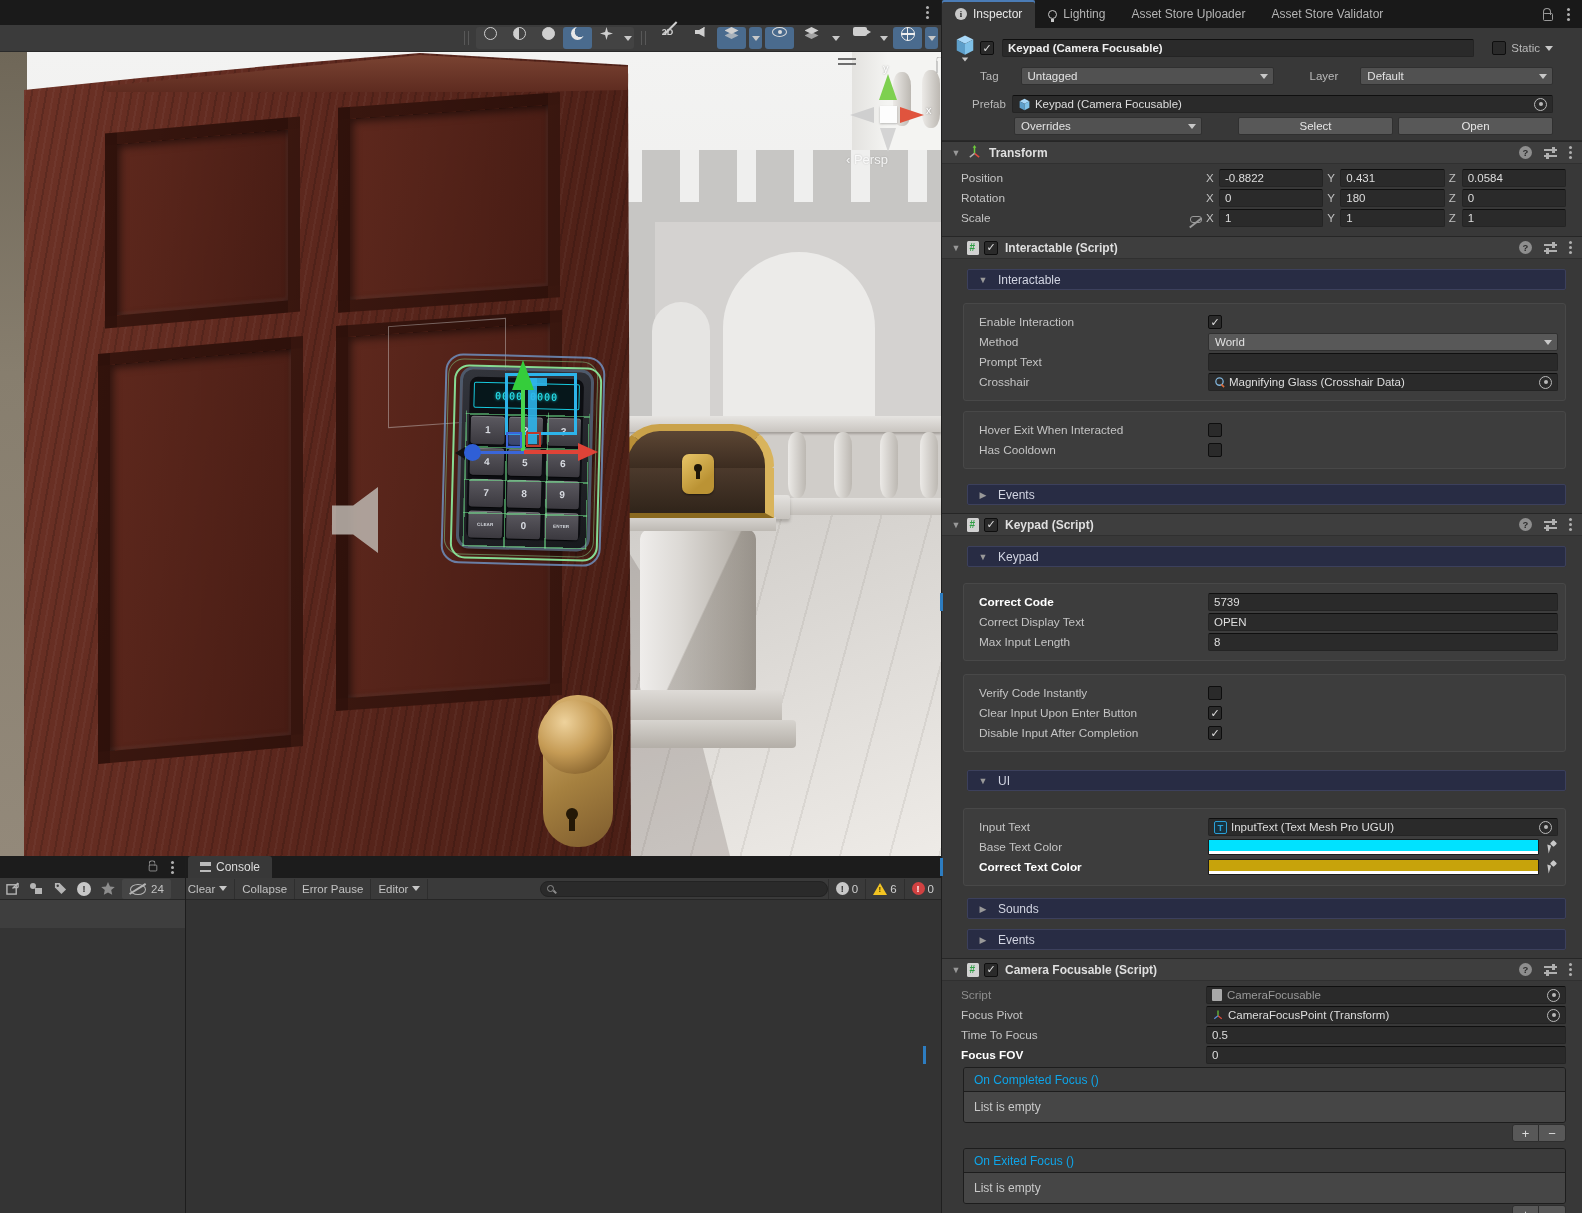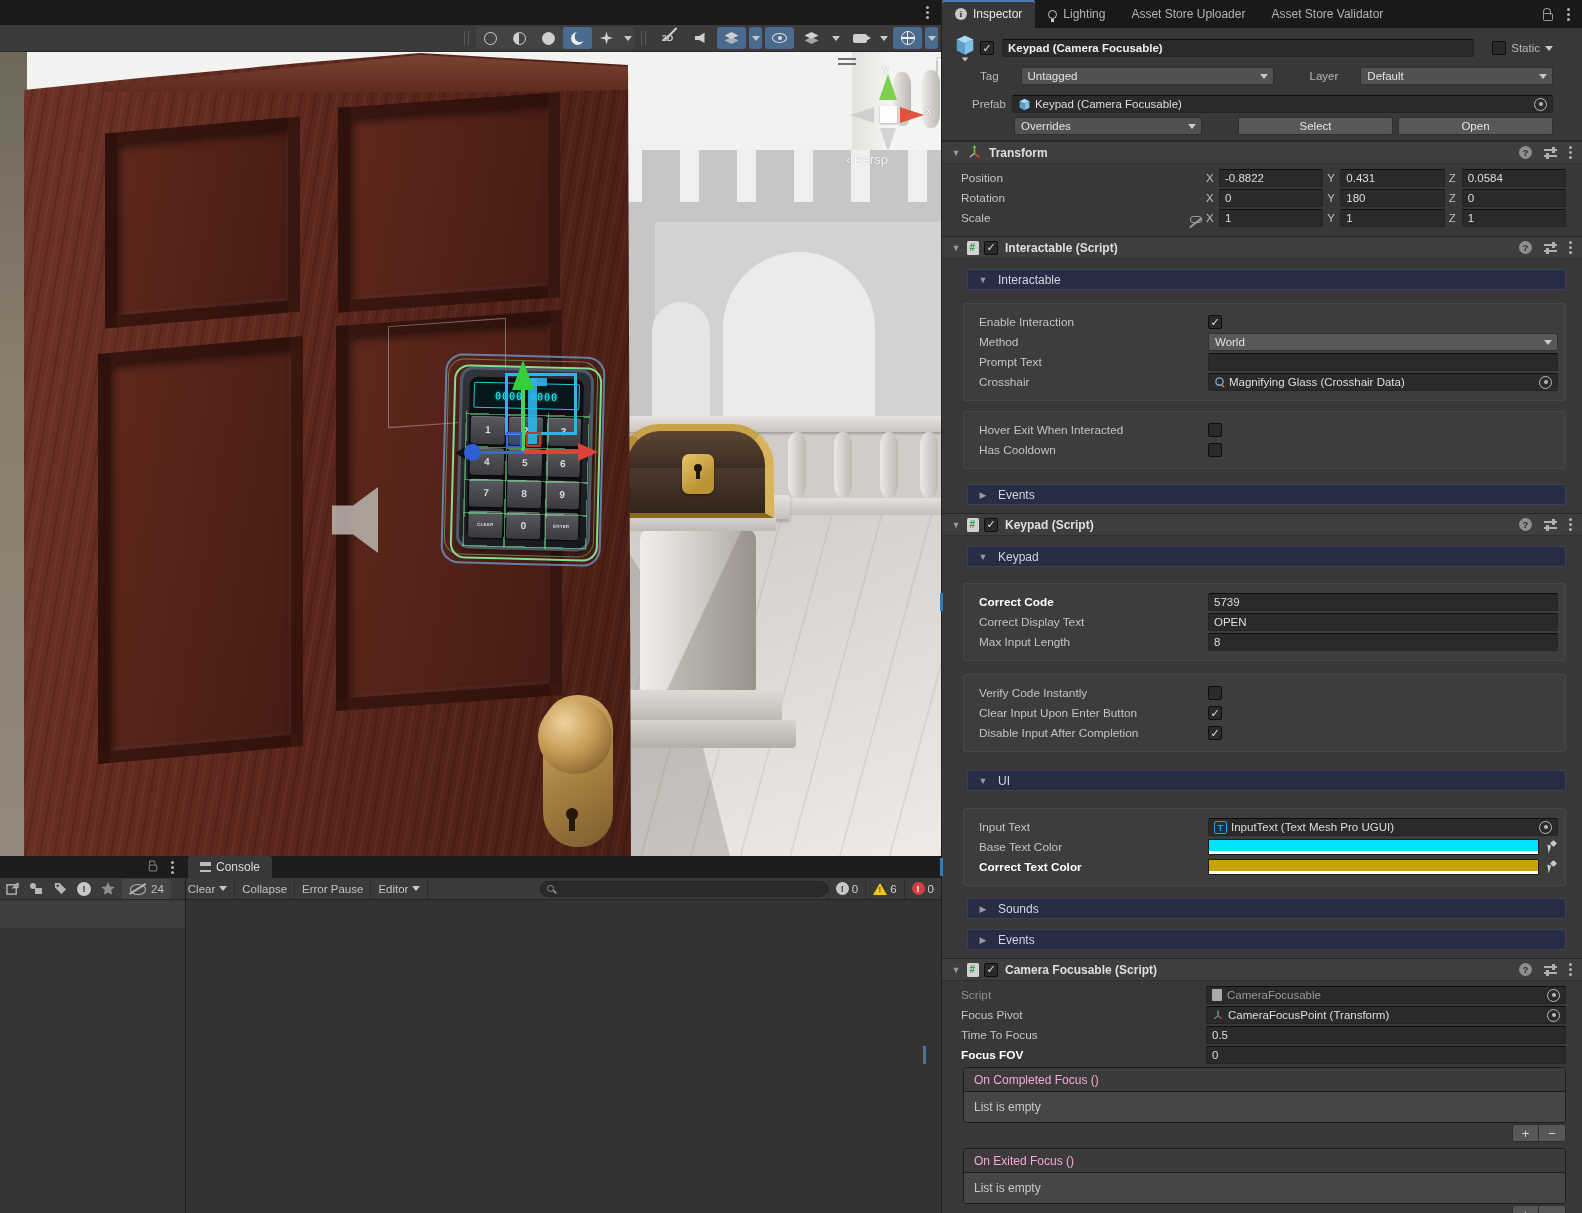--- a/index.html
+++ b/index.html
@@ -39,21 +39,21 @@
 .eyedrop::before{content:"";position:absolute;right:2px;top:2px;width:5px;height:5px;background:#c8c8c8;border-radius:1px;transform:rotate(45deg)}
 .eyedrop::after{content:"";position:absolute;left:2px;bottom:2px;width:0;height:0;border-left:4px solid transparent;border-top:8px solid #c8c8c8;transform:rotate(18deg)}
 
 
 .scene-pane{position:absolute;left:0;top:0;width:941px;height:856px;background:#383838}
 .scene-head{position:absolute;left:0;top:0;width:941px;height:25px;background:#1a1a1a;display:flex;align-items:center;justify-content:flex-end;padding-right:12px}
 .scene-toolbar{position:absolute;left:0;top:25px;width:941px;height:27px;background:#3b3b3b;border-bottom:1px solid #2a2a2a;
   display:flex;align-items:center;justify-content:flex-end;gap:3px;padding-right:3px}
 .tb-handle{width:5px;height:14px;border-left:1.5px solid #585858;border-right:1.5px solid #585858;margin:0 4px}
 .tb-group{display:flex;background:#434343;border-radius:3px;overflow:hidden}
-.tb-btn{width:29px;height:22px;display:flex;align-items:center;justify-content:center;position:relative;border-radius:3px}
+.tb-btn{width:29px;height:22px;display:flex;align-items:flex-start;justify-content:center;position:relative;border-radius:3px}
 .tb-btn.blue{background:#4a6b8e}
 .tb-mini{width:13px;height:22px;display:flex;align-items:center;justify-content:center;border-radius:3px}
 .tb-mini.blue{background:#4a6b8e}
 .ic-circle{width:13px;height:13px;border:1.4px solid #cfcfcf;border-radius:50%}
 .ic-circle.half{background:linear-gradient(90deg,#cfcfcf 50%,transparent 50%)}
 .ic-circle.fill{background:#cfcfcf}
 .ic-moon{width:13px;height:13px;border-radius:50%;background:radial-gradient(circle at 70% 35%,#4a6b8e 42%,#e8e8e8 46%)}
 .ic-eye{width:15px;height:10px;border:1.4px solid #ddd;border-radius:50%;position:relative}
 .ic-eye::after{content:"";position:absolute;left:50%;top:50%;width:4px;height:4px;margin:-2px 0 0 -2px;border-radius:50%;background:#ddd}
 .ic-slash::before{content:"";position:absolute;width:17px;height:1.6px;background:#cfcfcf;transform:rotate(-45deg)}
@@ -222,21 +222,21 @@
 .navybar{height:21px;background:#282c44;border:1px solid #3c405c;border-radius:2px;margin:0 16px 0 25px;
   display:flex;align-items:center;gap:9px;padding-left:9px;color:#d2d5e2;flex:0 0 21px}
 .gbox{background:#3d3d3d;border:1px solid #484848;border-radius:3px;margin:0 16px 0 21px;padding:8px 7px 8px 15px}
 .grow{height:20px;display:flex;align-items:center;position:relative}
 .glabel{flex:0 0 229px;color:#c4c4c4;font-size:11.8px;white-space:nowrap}
 .gval{flex:1;display:flex;align-items:center}
 .bold{font-weight:bold;color:#fff}
 .ovbar-box::before{content:"";position:absolute;left:-39px;top:1px;bottom:1px;width:3px;background:#2d7dc1}
 .ovbar-top::before{content:"";position:absolute;left:-19px;top:1px;bottom:1px;width:3px;background:#2d7dc1}
 .evbox{border:1px solid #1d1d1d;border-radius:3px;margin:2px 16px 0 21px;overflow:hidden}
-.evhead{height:24px;background:#3b3b3b;display:flex;align-items:center;padding-left:10px;color:#f9a8d4;border-bottom:1px solid #1d1d1d}
+.evhead{height:24px;background:#3b3b3b;display:flex;align-items:center;padding-left:10px;color:#0ea5e9;border-bottom:1px solid #1d1d1d}
 .evbody{height:30px;background:#464646;display:flex;align-items:center;padding-left:10px;color:#c9c9c9}
 .pmbar{display:flex;justify-content:flex-end;margin:1px 16px 6px 0}
 .pmbtn{width:27px;height:18px;background:#585858;border:1px solid #2e2e2e;display:flex;align-items:center;justify-content:center;color:#ddd;font-size:13px}
 .pmbtn:first-child{border-radius:3px 0 0 3px}.pmbtn:last-child{border-radius:0 3px 3px 0;border-left:none}
 .cube-svg{display:block}
 .tfld{font-size:11.5px}
 .link-ic{width:13px;height:13px;position:relative;margin-right:4px;flex:0 0 13px}
 .link-ic::before{content:"";position:absolute;left:1px;top:4px;width:10px;height:5px;border:1.4px solid #9a9a9a;border-radius:3px}
 .link-ic::after{content:"";position:absolute;left:-1px;top:10px;width:15px;height:1.5px;background:#9a9a9a;transform:rotate(-38deg)}
 .ticon{width:13px;height:13px;border:1.5px solid #2a9fd6;color:#2a9fd6;font-size:9.5px;font-weight:bold;display:flex;align-items:center;justify-content:center;border-radius:2px;flex:0 0 13px;margin-right:4px;background:#17323f}

